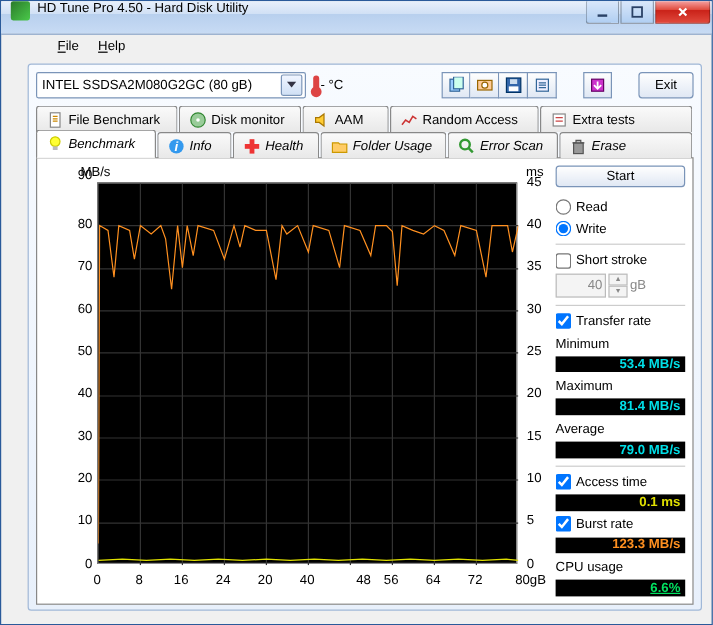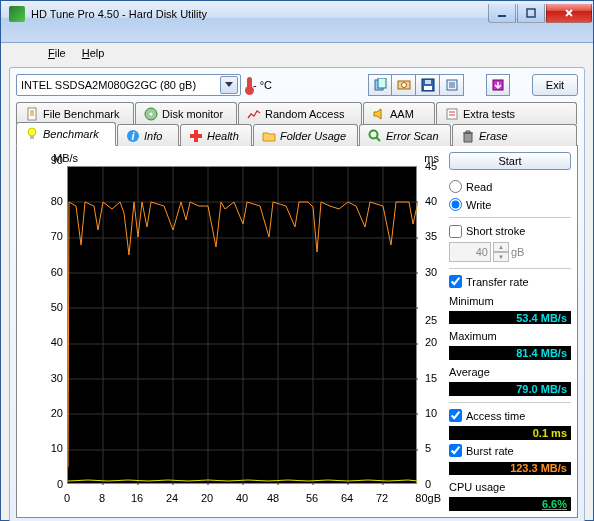--- a/index.html
+++ b/index.html
@@ -1,36 +1,36 @@
 <!DOCTYPE html>
 <html><head>
 <meta charset="utf-8">
 <style>
 * { margin:0; padding:0; box-sizing:border-box; font-family:"Segoe UI",Tahoma,sans-serif; font-size:11px; }
 body { background:#6b8eb5; width:594px; height:521px; overflow:hidden; }
 
 
 .window { width:594px; height:521px; background:#f0f0f0; border:1px solid #2a5a9a; position:relative; }
-.titlebar { height:42px; background:linear-gradient(#e8f0fb,#d0e0f5 40%,#b8d0ee 41%,#c8dbf4); display:flex; align-items:center; padding:0 0 16px 8px; border-bottom:1px solid #8ba5c9; }
+.titlebar { height:28px; background:linear-gradient(#e8f0fb,#d0e0f5 40%,#b8d0ee 41%,#c8dbf4); display:flex; align-items:flex-start; padding:0 0 16px 8px; border-bottom:1px solid #8ba5c9; }
 .titlebar-icon { width:16px; height:16px; background:linear-gradient(135deg,#2a7a2a,#4ac94a); border-radius:2px; margin-right:6px; }
 .titlebar-text { color:#000; flex:1; }
 .winbtns { display:flex; height:20px; margin-right:1px; }
 .winbtn { width:28px; height:19px; margin-left:1px; border:1px solid rgba(0,0,0,.3); border-top:none; display:flex; align-items:center; justify-content:center; }
 .winbtn.min { background:linear-gradient(#d9e7fa,#b0cef2); border-radius:0 0 0 3px; }
 .winbtn.max { background:linear-gradient(#d9e7fa,#b0cef2); }
 .winbtn.cls { width:46px; background:linear-gradient(#f5a0a0,#e04a3c 40%,#c92118 41%,#e0493c); border-radius:0 0 3px 0; }
 .winbtn svg { width:12px; height:12px; }
 
 
 .menubar { height:20px; display:flex; align-items:center; padding:0 4px;margin-left:35px; }
 .menubar span { text-decoration:underline; }
 .menuitem { padding:2px 8px; cursor:default; }
 
 
-.outerframe { margin:4px 8px 8px 8px; border:1px solid #a0b8d8; border-radius:3px; background:linear-gradient(#f8fbff,#e8f0fb); padding:6px; height:456px; }
+.outerframe { margin:4px 8px 8px 22px; border:1px solid #a0b8d8; border-radius:3px; background:linear-gradient(#f8fbff,#e8f0fb); padding:6px; height:456px; }
 
 
 .toolbar-row { display:flex; align-items:center; gap:6px; margin-bottom:6px; }
 .drive-select { flex:0 0 225px; height:22px; border:1px solid #7a94b8; background:#fff; display:flex; align-items:center; padding:0 2px 0 4px; border-radius:2px; }
 .drive-text { flex:1; }
 .drive-btn { width:18px; height:18px; background:linear-gradient(#f0f5ff,#d0e0f5); border:1px solid #7a94b8; border-radius:2px; display:flex; align-items:center; justify-content:center; }
 .therm { display:flex; align-items:center; gap:1px; font-size:10px;}
 .therm .bulb{width:5px;height:16px;background:#d44;border-radius:3px;position:relative;}
 .therm .bulb::after{content:"";position:absolute;bottom:-2px;left:-2px;width:9px;height:9px;background:#d44;border-radius:50%;}
 .spacer { flex:1; }
@@ -181,35 +181,35 @@
         </div>
       <div class="tab" style="width:102px">
           <span class="ico">
             <svg viewBox="0 0 14 14">
               <circle cx="7" cy="7" r="6" fill="#9c9" stroke="#383"></circle>
               <circle cx="7" cy="7" r="1.5" fill="#fff"></circle>
             </svg>
           </span>
           <span>Disk monitor</span>
         </div>
+      <div class="tab" style="width:72px">
+          <span class="ico">
+            <svg viewBox="0 0 14 14">
+              <path d="M2 5v4h3l4 3V2L5 5z" fill="#fc3" stroke="#a70"></path>
+            </svg>
+          </span>
+          <span>AAM</span>
+        </div>
       <div class="tab" style="width:124px">
           <span class="ico">
             <svg viewBox="0 0 14 14">
               <path d="M1 11 L4 7 L7 9 L10 4 L13 6" fill="none" stroke="#c33" stroke-width="1.3"></path>
             </svg>
           </span>
           <span>Random Access</span>
-        </div>
-      <div class="tab" style="width:72px">
-          <span class="ico">
-            <svg viewBox="0 0 14 14">
-              <path d="M2 5v4h3l4 3V2L5 5z" fill="#fc3" stroke="#a70"></path>
-            </svg>
-          </span>
-          <span>AAM</span>
         </div>
       <div class="tab" style="flex:1">
           <span class="ico">
             <svg viewBox="0 0 14 14">
               <rect x="2" y="2" width="10" height="10" fill="#fff" stroke="#888"></rect>
               <path d="M4 5h6M4 8h6" stroke="#c44"></path>
             </svg>
           </span>
           <span>Extra tests</span>
         </div>
@@ -310,34 +310,34 @@
         <div class="tick-y" style="top:184px">40</div>
         <div class="tick-y" style="top:220px">30</div>
         <div class="tick-y" style="top:255px">20</div>
         <div class="tick-y" style="top:290px">10</div>
         <div class="tick-y" style="top:326px">0</div>
 
         <div class="tick-yr" style="top:8px">45</div>
         <div class="tick-yr" style="top:43px">40</div>
         <div class="tick-yr" style="top:78px">35</div>
         <div class="tick-yr" style="top:114px">30</div>
-        <div class="tick-yr" style="top:162px">25</div>
+        <div class="tick-yr" style="top:149px">25</div>
         <div class="tick-yr" style="top:184px">20</div>
         <div class="tick-yr" style="top:220px">15</div>
         <div class="tick-yr" style="top:255px">10</div>
         <div class="tick-yr" style="top:290px">5</div>
         <div class="tick-yr" style="top:326px">0</div>
 
         <div class="tick-x" style="left:44px">0</div>
         <div class="tick-x" style="left:79px">8</div>
         <div class="tick-x" style="left:114px">16</div>
         <div class="tick-x" style="left:149px">24</div>
         <div class="tick-x" style="left:184px">20</div>
         <div class="tick-x" style="left:219px">40</div>
-        <div class="tick-x" style="left:250px">48</div>
+        <div class="tick-x" style="left:266px">48</div>
         <div class="tick-x" style="left:289px">56</div>
         <div class="tick-x" style="left:324px">64</div>
         <div class="tick-x" style="left:359px">72</div>
         <div class="xunit">80gB</div>
       </div>
 
       <div class="side">
         <div class="startbtn">
             <span>Start</span>
           </div>

